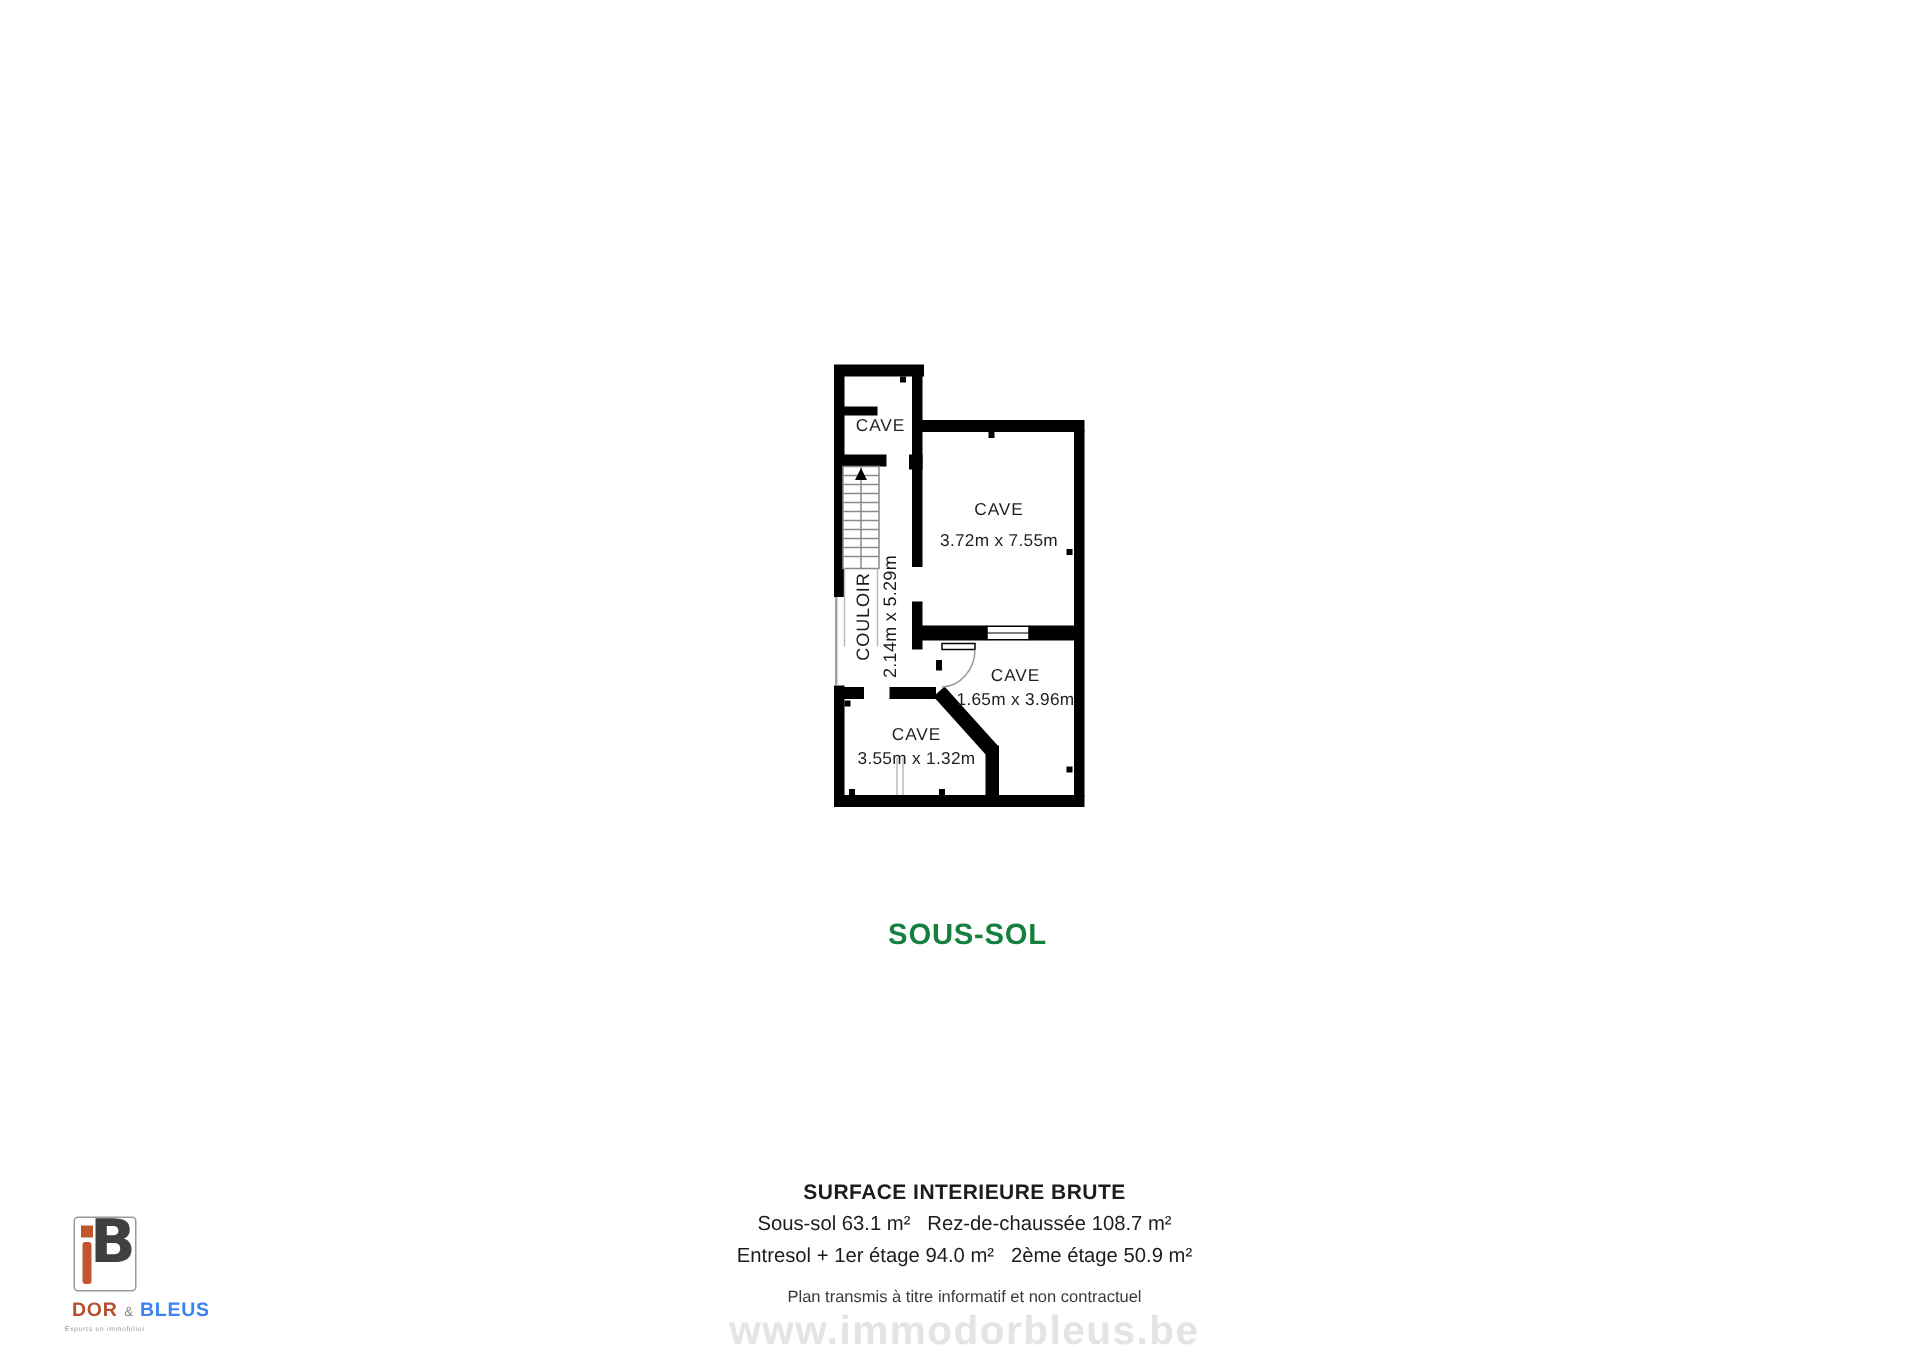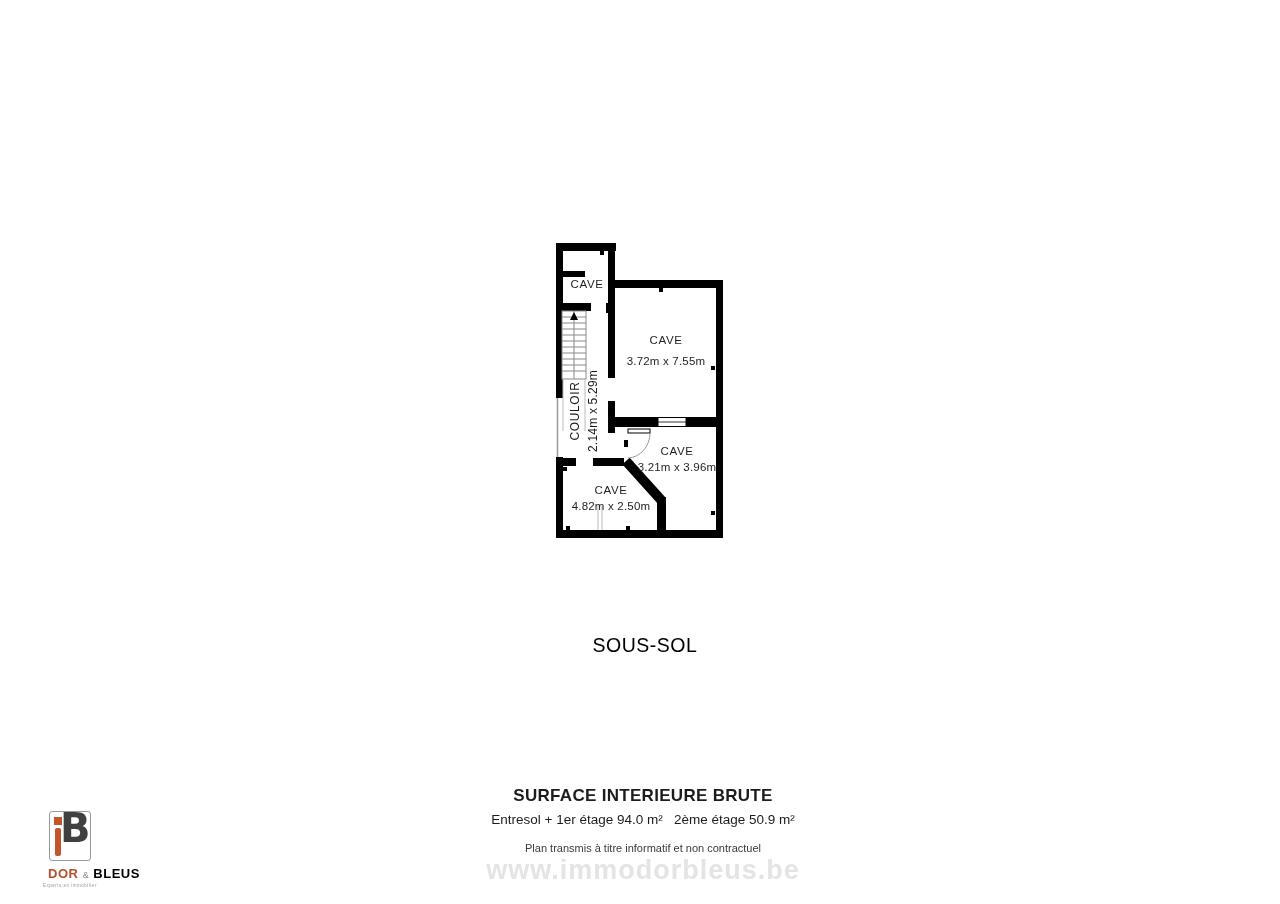--- a/index.html
+++ b/index.html
@@ -25,35 +25,35 @@
     width: 132px; height: 38px;
     transform: rotate(-90deg);
     text-align: center;
     line-height: 18px;
   }
   .couloir-label .room-name { font-size: 12px; }
   .couloir-label .room-dims { font-size: 12px; }
 
   .plan-title {
     position: absolute;
-    left: 495px; top: 634px; width: 300px;
+    left: 495px; top: 612px; width: 300px;
     text-align: center;
     font-size: 19.5px;
-    font-weight: normal;
+    font-weight: bold;
     letter-spacing: 0.5px;
-    color: #000000;
+    color: #15803d;
   }
 
   .surface-block {
     position: absolute;
     left: 373px; top: 786px; width: 540px;
     text-align: center;
     color: #1c1c1c;
   }
-  .surface-heading { font-size: 17px; font-weight: bold; letter-spacing: 0.3px; }
+  .surface-heading { font-size: 14px; font-weight: bold; letter-spacing: 0.3px; }
   .surface-line { font-size: 13.5px; margin-top: 6px; white-space: pre; }
   .surface-total { font-size: 14px; font-weight: bold; margin-top: 5px; white-space: pre; }
   .surface-disclaimer { font-size: 11px; margin-top: 15px; color: #3a3a3a; }
   .watermark {
     font-size: 27px;
     font-weight: bold;
     letter-spacing: 1px;
     color: #e4e4e4;
     margin-top: 1px;
     white-space: nowrap;
@@ -71,21 +71,21 @@
   .logo-idot { position: absolute; left: 4px; top: 5px; width: 8px; height: 8px; background: #c2552c; }
   .logo-ibar { position: absolute; left: 5px; top: 16px; width: 6px; height: 28px; background: #c2552c; border-radius: 2px; }
   .logo-b {
     position: absolute; left: 10px; top: -7px;
     font-size: 40px; font-weight: bold; color: #404040;
     font-family: "DejaVu Sans", sans-serif;
   }
   .logo-name { text-align: center; margin-top: 3px; white-space: nowrap; }
   .logo-word1 { font-size: 13px; font-weight: bold; color: #b5502f; letter-spacing: 0.5px; padding-left: 23px; }
   .logo-amp { font-size: 9px; color: #888; }
-  .logo-word2 { font-size: 13px; font-weight: bold; color: #000000; letter-spacing: 0.5px; }
+  .logo-word2 { font-size: 13px; font-weight: bold; color: #3b82f6; letter-spacing: 0.5px; }
   .logo-tagline { text-align: center; font-size: 4.5px; color: #999; margin-top: 1px; letter-spacing: 0.5px; }
 </style>
 </head>
 <body>
 
 <div class="page">
 
   <svg class="plan-svg" width="184" height="312" viewBox="548 238 184 312">
     <g fill="#000000">
 
@@ -186,32 +186,33 @@
     <div class="room-dims">3.72m x 7.55m</div>
   </div>
 
   <div class="couloir-label">
     <div class="room-name">COULOIR</div>
     <div class="room-dims">2.14m x 5.29m</div>
   </div>
 
   <div class="room-label" style="left:627px; top:445px; width:100px;">
     <div class="room-name" style="margin-bottom:4px;">CAVE</div>
-    <div class="room-dims">3.21m x 3.96m</div>
+    <div class="room-dims">1.65m x 3.96m</div>
   </div>
 
   <div class="room-label" style="left:561px; top:484px; width:100px;">
     <div class="room-name" style="margin-bottom:4px;">CAVE</div>
-    <div class="room-dims">4.82m x 2.50m</div>
+    <div class="room-dims">3.55m x 1.32m</div>
   </div>
 
   <div class="plan-title">SOUS-SOL</div>
 
   <div class="surface-block">
     <div class="surface-heading">SURFACE INTERIEURE BRUTE</div>
+    <div class="surface-line">Sous-sol 63.1 m²   Rez-de-chaussée 108.7 m²</div>
     <div class="surface-line">Entresol + 1er étage 94.0 m²   2ème étage 50.9 m²</div>
     <div class="surface-disclaimer">Plan transmis à titre informatif et non contractuel</div>
     <div class="watermark">www.immodorbleus.be</div>
   </div>
 
   <div class="logo">
     <div class="logo-box">
       <div class="logo-idot"></div>
       <div class="logo-ibar"></div>
       <div class="logo-b">B</div>

